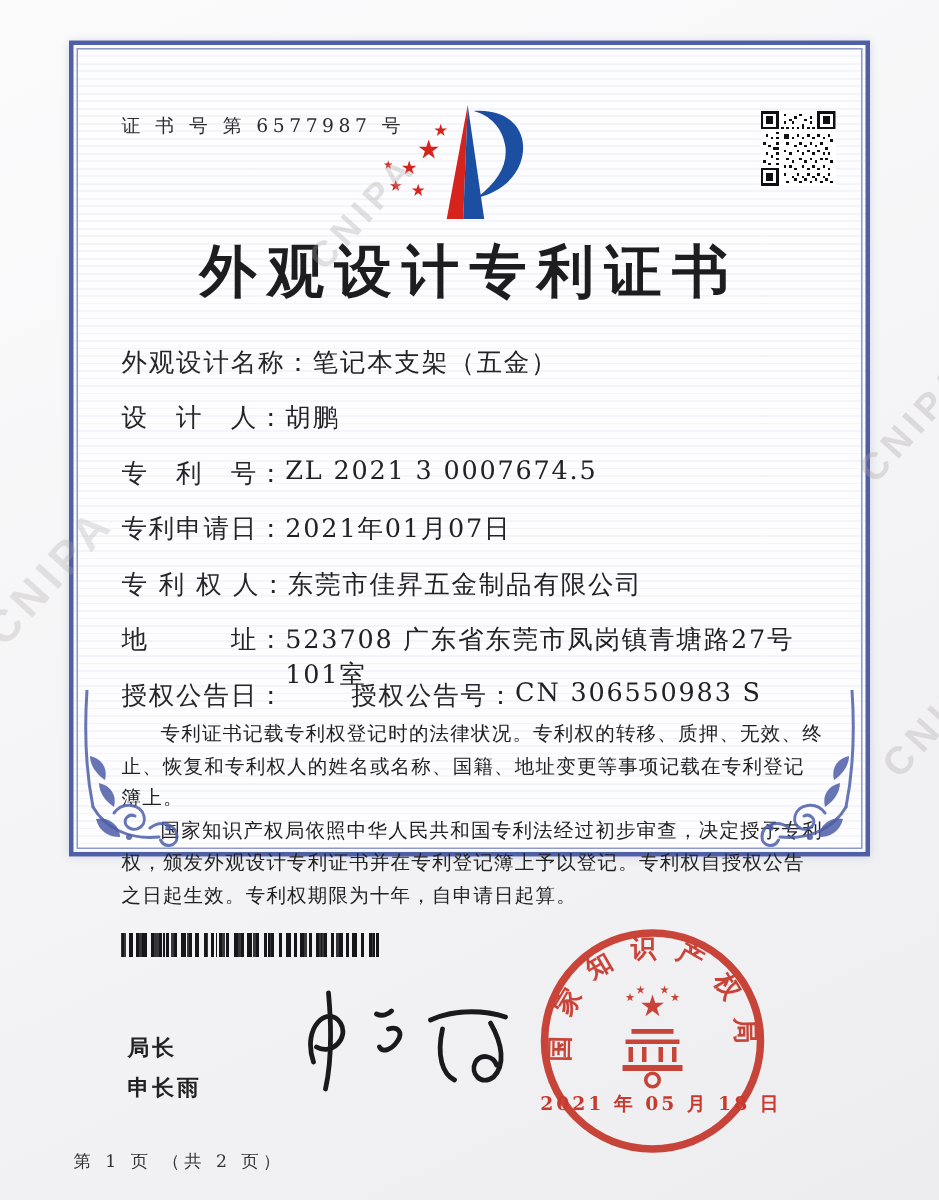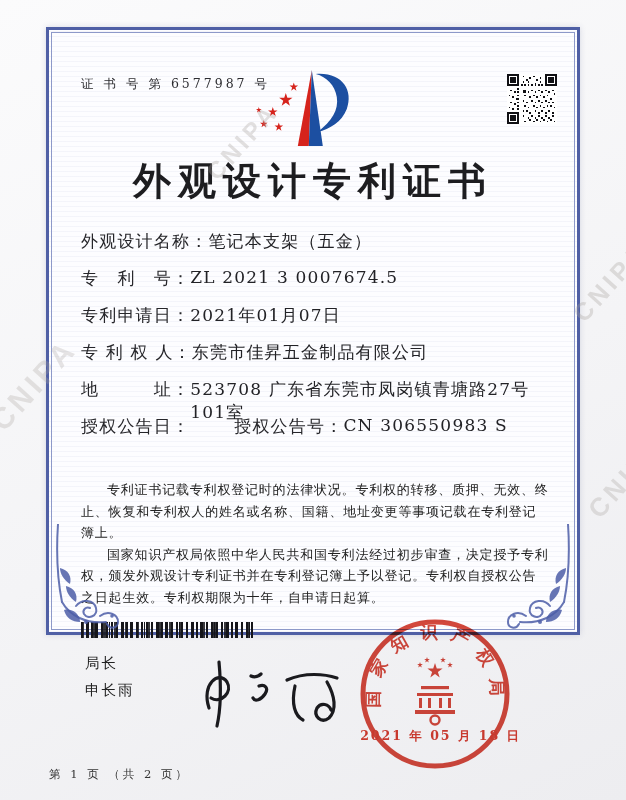--- a/index.html
+++ b/index.html
@@ -5,21 +5,21 @@
   html,body{margin:0;padding:0;}
   body{
     width:626px;height:800px;position:relative;overflow:hidden;
     background:linear-gradient(155deg,#fbfbfc 0%,#f4f4f6 55%,#ededf0 100%);
     font-family:"DejaVu Serif","Liberation Serif",serif;
     color:#26262a;
   }
   .stage{position:absolute;inset:0;}
   
   .frame{
-    position:absolute;left:46px;top:27px;width:534px;height:608px;
+    position:absolute;left:46px;top:27px;width:534px;height:544px;
     box-sizing:border-box;border:3px solid #4f5fa5;
     background:
       repeating-linear-gradient(0deg, rgba(120,132,190,0.07) 0 1px, rgba(255,255,255,0) 1px 5px),
       #fdfdff;
     box-shadow:0 0 6px rgba(60,70,120,.18);
   }
   .frame-inner{position:absolute;inset:2px;border:1px solid #8d99c9;pointer-events:none;}
   
   .wm{
     position:absolute;font-family:"Liberation Sans",sans-serif;font-weight:700;
@@ -49,22 +49,22 @@
   .body-text p{margin:0;text-indent:2em;}
   
   .barcode{
     position:absolute;left:32px;top:592px;width:172px;height:16px;
     background-image:
       repeating-linear-gradient(90deg,#15151a 0 2px,transparent 2px 5px),
       repeating-linear-gradient(90deg,#15151a 0 1px,transparent 1px 7px),
       repeating-linear-gradient(90deg,rgba(21,21,26,.85) 0 3px,transparent 3px 11px);
   }
   
-  .signer{position:absolute;left:36px;top:620px;font-family:"Liberation Sans",sans-serif;
-    font-size:14.5px;font-weight:400;line-height:27px;letter-spacing:2px;color:#222;}
+  .signer{position:absolute;left:36px;top:656px;font-family:"Liberation Sans",sans-serif;
+    font-size:14.5px;font-weight:700;line-height:27px;letter-spacing:2px;color:#222;}
   .signature{position:absolute;left:122px;top:620px;}
   
   .seal{position:absolute;left:308px;top:586px;width:156px;height:156px;opacity:.92;mix-blend-mode:multiply;}
   .seal-date{
     position:absolute;left:300px;top:698px;width:172px;text-align:right;
     color:#c8392e;font-size:12.5px;letter-spacing:2px;font-weight:600;z-index:5;
   }
   
   .footer{position:absolute;left:0;right:0;top:737px;text-align:left;font-size:11.5px;letter-spacing:3px;color:#333;}
   
@@ -121,20 +121,24 @@
         <path d="M9 24h1v1H9zM12 25h1v1h-1zM14 24h1v1h-1zM16 25h1v1h-1zM18 24h1v1h-1zM20 25h1v1h-1zM22 24h1v1h-1zM24 25h1v1h-1zM26 24h1v1h-1zM10 27h1v1h-1zM13 26h1v1h-1zM15 27h1v1h-1zM17 26h1v1h-1zM19 27h1v1h-1zM21 26h1v1h-1zM23 27h1v1h-1zM25 26h1v1h-1zM27 27h1v1h-1z"></path>
       </g>
     </svg>
 
     <h1 class="title">外观设计专利证书</h1>
 
     <div class="fields">
       <div class="field-row">
         <span class="field-label">外观设计名称：</span>
         <span class="field-value">笔记本支架（五金）</span>
+      </div>
+      <div class="field-row">
+        <span class="field-label">设　计　人：</span>
+        <span class="field-value">胡鹏</span>
       </div>
       <div class="field-row">
         <span class="field-label">专　利　号：</span>
         <span class="field-value">ZL 2021 3 0007674.5</span>
       </div>
       <div class="field-row">
         <span class="field-label">专利申请日：</span>
         <span class="field-value">2021年01月07日</span>
       </div>
       <div class="field-row">

